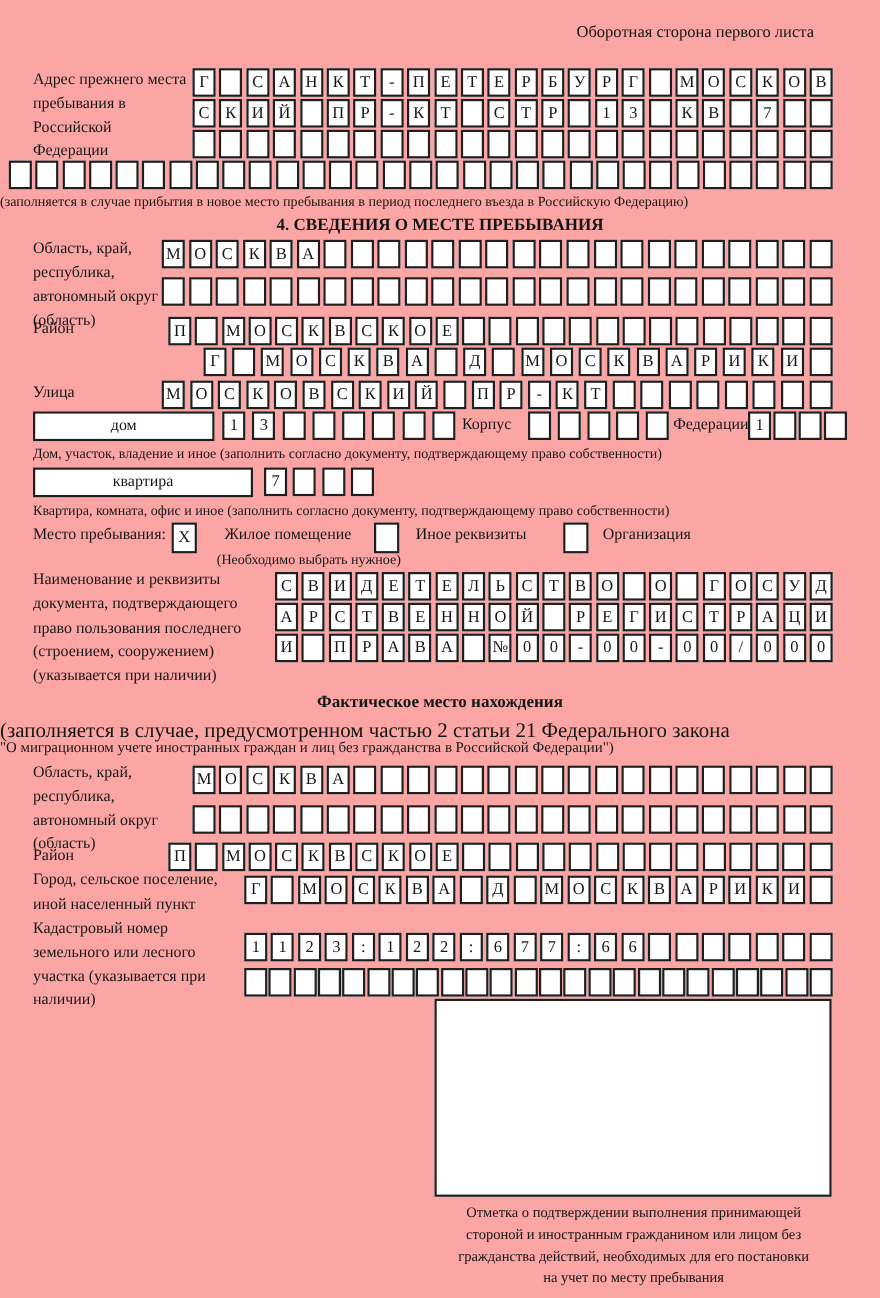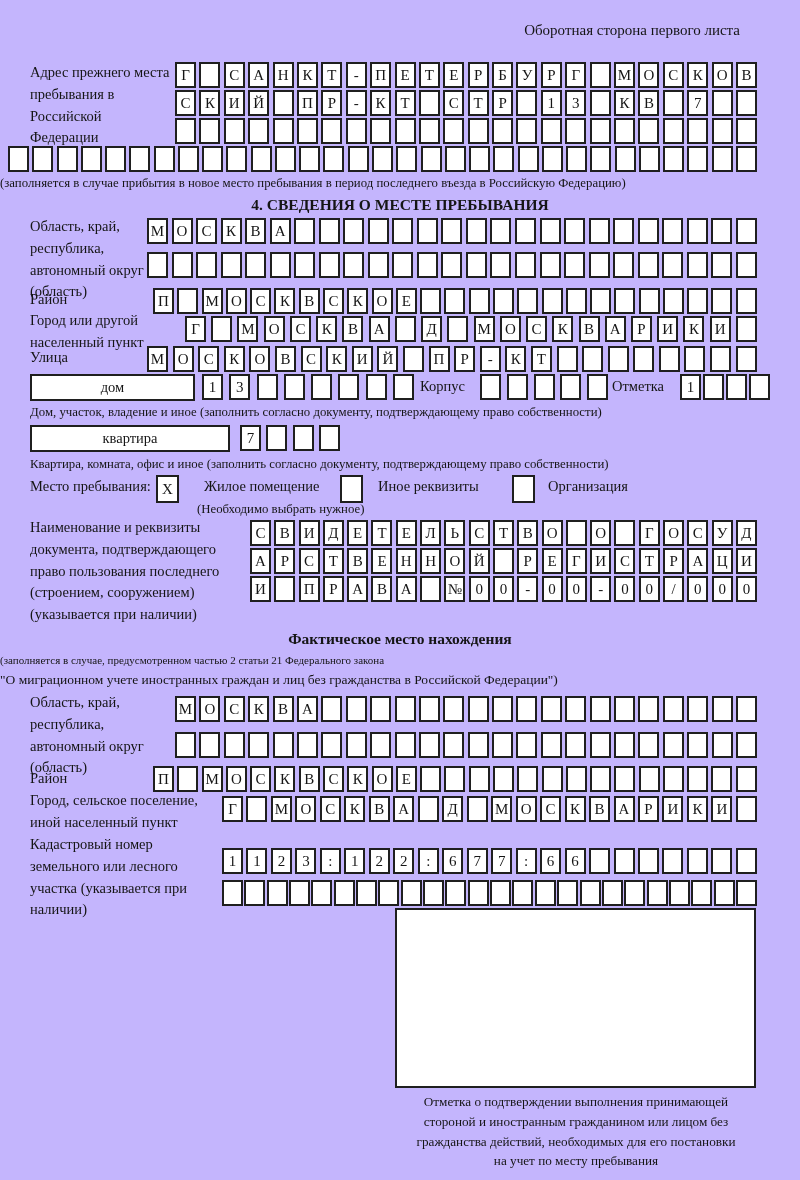--- a/index.html
+++ b/index.html
@@ -1,16 +1,16 @@
 <!DOCTYPE html>
 <html><head>
 <meta charset="utf-8">
 <style>
   html,body{margin:0;padding:0;background:#fff;}
-  .page{position:relative;width:800px;height:1180px;background:#c4b5fd;
+  .page{position:relative;width:800px;height:1180px;background:#fca5a5;
         font-family:"Liberation Serif","DejaVu Serif",serif;color:#151515;overflow:hidden;text-decoration:underline;}
   .abs{position:absolute;}
   .label{position:absolute;font-size:14.5px;line-height:1.5;}
   .note{position:absolute;font-size:12.8px;}
   .center{text-align:left;width:800px;left:0;}
   .title{position:absolute;font-weight:bold;font-size:15.5px;text-align:center;width:800px;left:0;}
   .boxrow{position:absolute;display:flex;justify-content:space-between;}
   .cell{width:21px;height:26px;border:2px solid #1f1f1f;box-sizing:border-box;background:#fff;
         display:flex;align-items:center;justify-content:center;font-size:15px;line-height:1;}
   .bigbox{position:absolute;height:27px;border:2px solid #1f1f1f;box-sizing:border-box;background:#fff;
@@ -220,21 +220,20 @@
       <span class="cell"></span>
       <span class="cell"></span>
       <span class="cell"></span>
       <span class="cell"></span>
       <span class="cell"></span>
       <span class="cell"></span>
       <span class="cell"></span>
       <span class="cell"></span>
     </div>
 
-  <div class="label" style="top:310px;left:30px;width:150px;">Город или другой населенный пункт</div>
   <div class="boxrow" style="top:316px;left:185px;width:572px;">
       <span class="cell">Г</span>
       <span class="cell"></span>
       <span class="cell">М</span>
       <span class="cell">О</span>
       <span class="cell">С</span>
       <span class="cell">К</span>
       <span class="cell">В</span>
       <span class="cell">А</span>
       <span class="cell"></span>
@@ -293,21 +292,21 @@
       <span class="cell"></span>
     </div>
   <div class="inline-label" style="top:378px;left:420px;">Корпус</div>
   <div class="boxrow" style="top:374px;left:480px;width:128px;">
       <span class="cell"></span>
       <span class="cell"></span>
       <span class="cell"></span>
       <span class="cell"></span>
       <span class="cell"></span>
     </div>
-  <div class="inline-label" style="top:378px;left:612px;">Отметка</div>
+  <div class="inline-label" style="top:378px;left:612px;">Федерации</div>
   <div class="boxrow" style="top:374px;left:680px;width:90px;">
       <span class="cell">1</span>
       <span class="cell"></span>
       <span class="cell"></span>
       <span class="cell"></span>
     </div>
   <div class="note" style="top:405px;left:30px;width:740px;">Дом, участок, владение и иное (заполнить согласно документу, подтверждающему право собственности)</div>
 
   <div class="bigbox" style="top:425px;left:30px;width:200px;">квартира</div>
   <div class="boxrow" style="top:425px;left:240px;width:100px;">
@@ -392,21 +391,21 @@
       <span class="cell">-</span>
       <span class="cell">0</span>
       <span class="cell">0</span>
       <span class="cell">/</span>
       <span class="cell">0</span>
       <span class="cell">0</span>
       <span class="cell">0</span>
     </div>
 
   <div class="title" style="top:630px;">Фактическое место нахождения</div>
-  <div class="note center" style="top:654px;font-size:11px;">(заполняется в случае, предусмотренном частью 2 статьи 21 Федерального закона</div>
+  <div class="note center" style="top:654px;font-size:19px;">(заполняется в случае, предусмотренном частью 2 статьи 21 Федерального закона</div>
   <div class="note center" style="top:672px;font-size:13.5px;">"О миграционном учете иностранных граждан и лиц без гражданства в Российской Федерации")</div>
 
   <div class="label" style="top:692px;left:30px;width:150px;">Область, край, республика, автономный округ (область)</div>
   <div class="boxrow" style="top:696px;left:175px;width:582px;">
       <span class="cell">М</span>
       <span class="cell">О</span>
       <span class="cell">С</span>
       <span class="cell">К</span>
       <span class="cell">В</span>
       <span class="cell">А</span>

